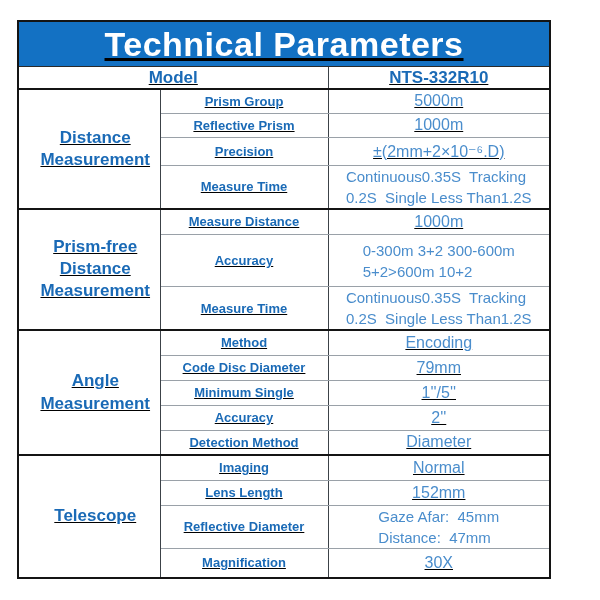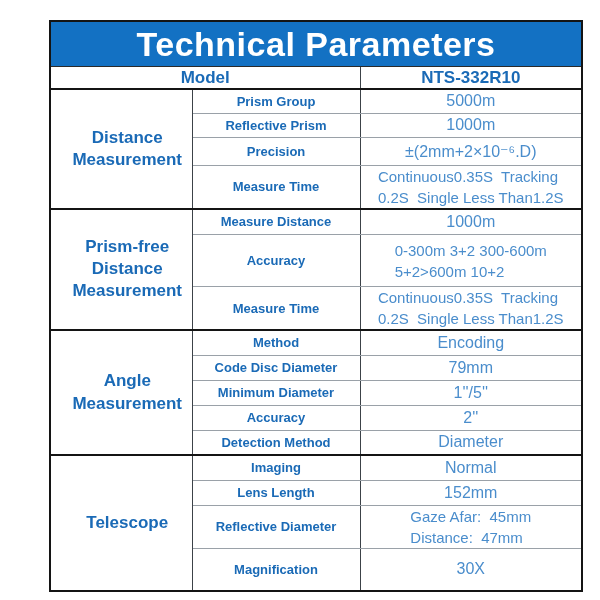--- a/index.html
+++ b/index.html
@@ -10,21 +10,21 @@
     --border-dark:#141414;
     --border-mid:#3c4248;
     --border-light:#9aa1a8;
   }
   html,body{margin:0;padding:0;}
   body{
     width:600px;height:600px;overflow:hidden;background:#ffffff;
     font-family:"Liberation Sans","DejaVu Sans",sans-serif;
     position:relative;
   }
-  .table-wrap{position:absolute;left:49px;top:20px;}
+  .table-wrap{position:absolute;left:17px;top:20px;text-decoration:underline;}
   table{
     border-collapse:collapse;table-layout:fixed;width:532px;
     border:2px solid var(--border-dark);
   }
   td{
     text-align:center;vertical-align:middle;padding:0 2px;
     border-top:1px solid var(--border-light);
     border-bottom:1px solid var(--border-light);
     border-left:1px solid var(--border-mid);
     border-right:1px solid var(--border-mid);
@@ -47,21 +47,21 @@
     font-weight:bold;color:var(--label-text);font-size:13px;
     padding:0 1px;
   }
   .p-value{color:var(--value-text);font-size:16px;}
   .p-value .ml{
     display:inline-block;text-align:left;white-space:pre-wrap;
     font-size:15px;line-height:1.4;
   }
   tr.sb td{border-top:2px solid var(--border-dark);}
   .rh21{height:21px}.rh24{height:24px}.rh25{height:25px}.rh26{height:26px}
-  .rh28{height:28px}.rh30{height:43px}.rh43{height:43px}
+  .rh28{height:28px}.rh30{height:30px}.rh43{height:43px}
   .rh52{height:52px}
 </style>
 </head>
 <body>
 
 <div class="table-wrap">
 <table>
   <colgroup>
     <col style="width:142px">
         <col style="width:168px">
@@ -114,21 +114,21 @@
     <tr class="sb rh25">
       <td rowspan="5" class="sec-label">Angle Measurement</td>
       <td class="p-label">Method</td>
       <td class="p-value">Encoding</td>
     </tr>
     <tr class="rh25">
       <td class="p-label">Code Disc Diameter</td>
       <td class="p-value">79mm</td>
     </tr>
     <tr class="rh25">
-      <td class="p-label">Minimum Diameter</td>
+      <td class="p-label">Minimum Single</td>
       <td class="p-value">1''/5''</td>
     </tr>
     <tr class="rh25">
       <td class="p-label">Accuracy</td>
       <td class="p-value">2''</td>
     </tr>
     <tr class="rh25">
       <td class="p-label">Detection Method</td>
       <td class="p-value">Diameter</td>
     </tr>

